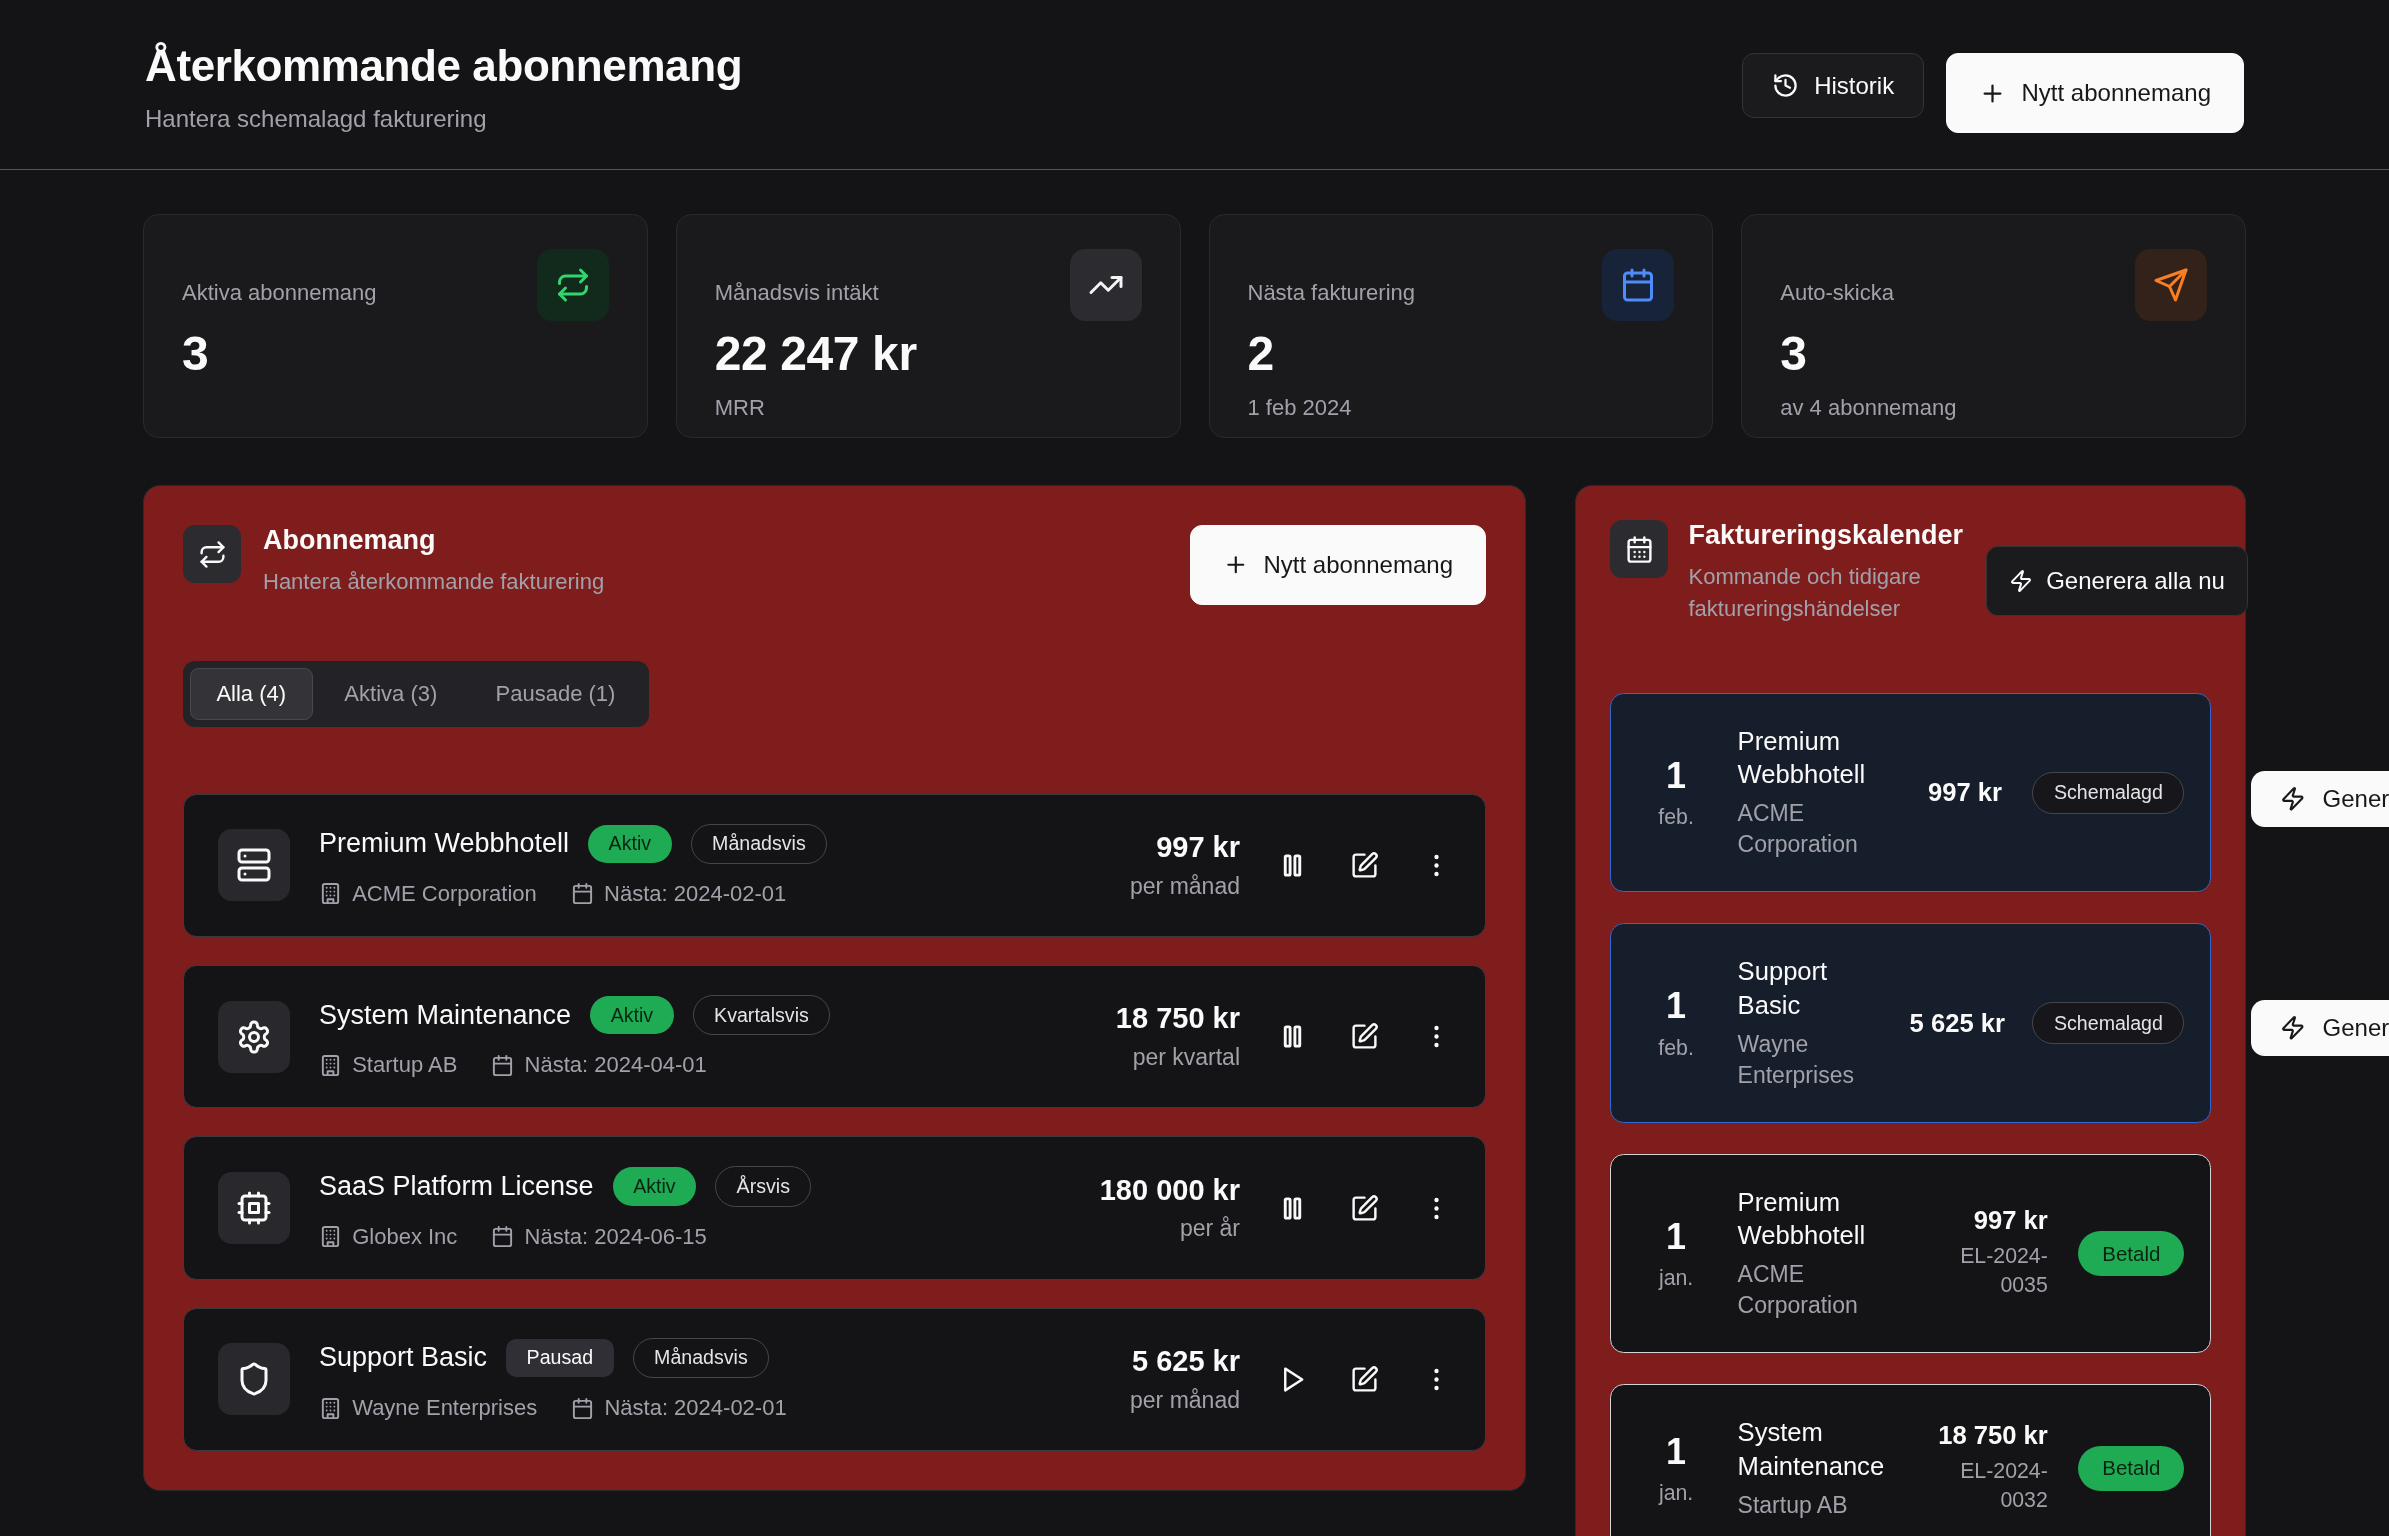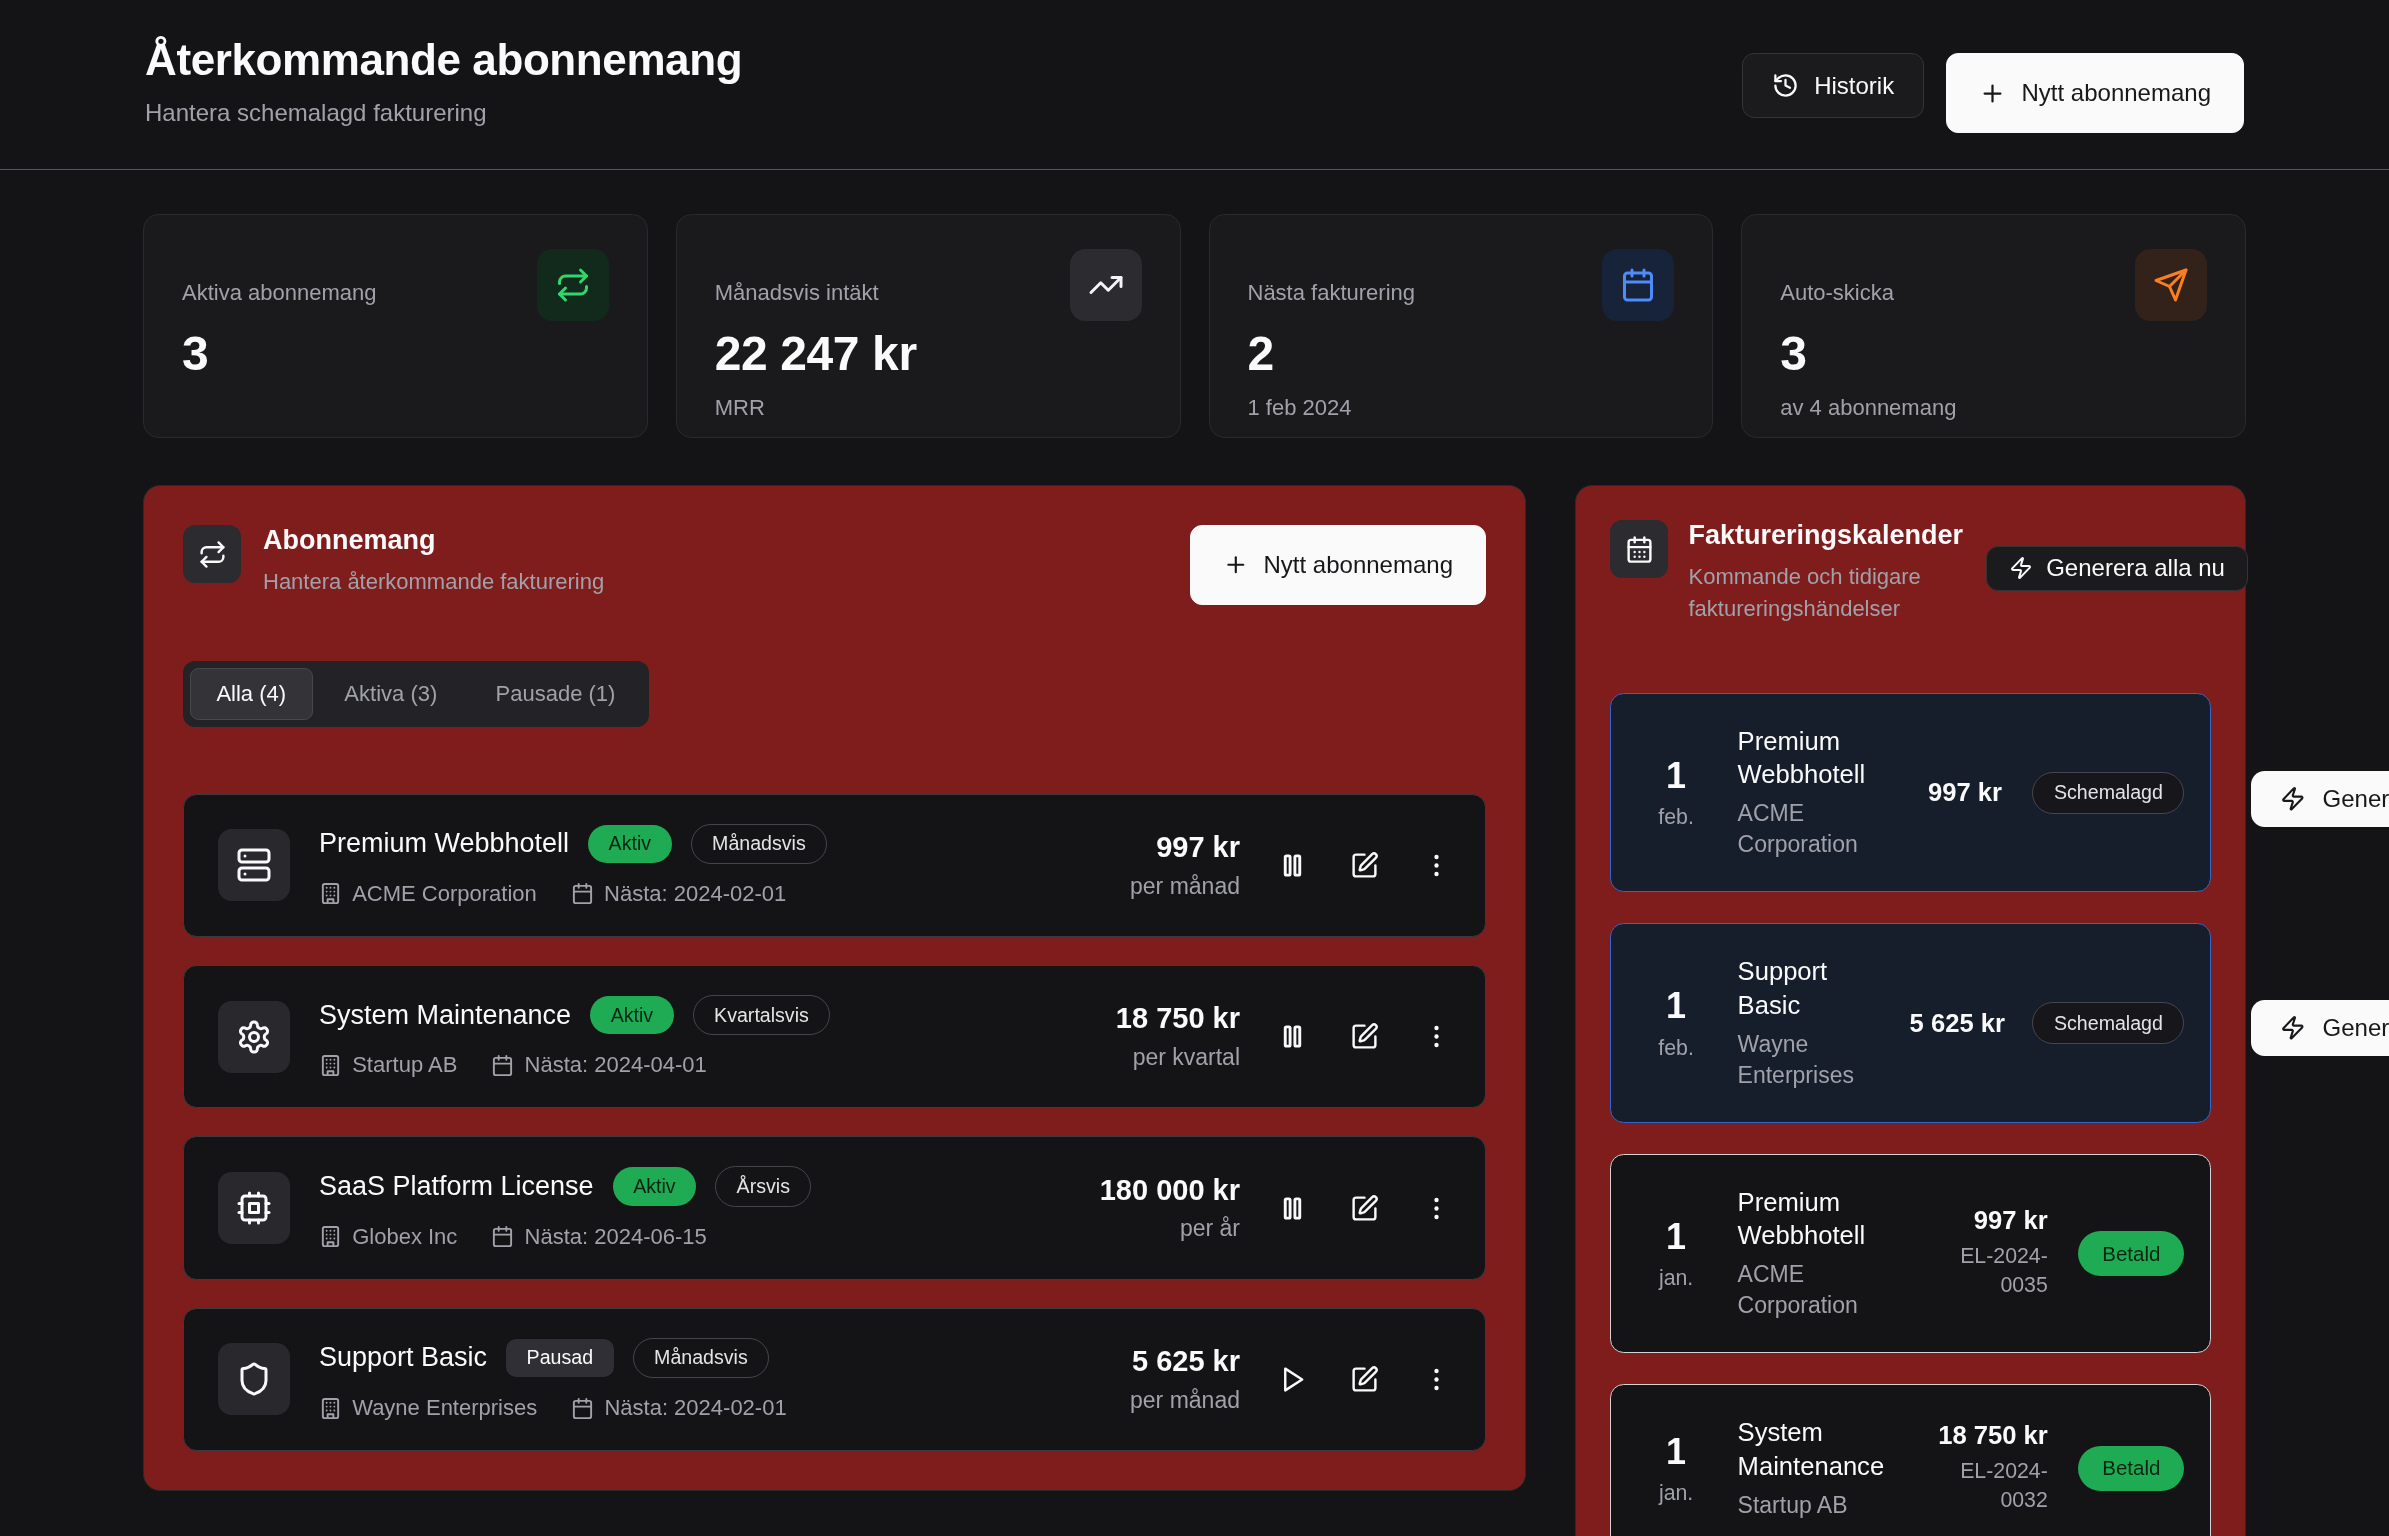--- a/index.html
+++ b/index.html
@@ -8,21 +8,21 @@
     position:relative;
     overflow:hidden;
     background:#141416;
     color:#fafafa;
     font-family:"Liberation Sans","DejaVu Sans",sans-serif;
   }
   svg { display:block; }
 
   
   .topbar {
-    display:flex; justify-content:space-between; align-items:center;
+    display:flex; justify-content:space-between; align-items:flex-end;
     padding:29px 145px 36px; border-bottom:1.7px solid #55555c;
   }
   .page-title { font-size:44px; font-weight:700; letter-spacing:-0.4px; }
   .page-subtitle { font-size:24px; color:#a1a1aa; margin-top:13.7px; }
   .topbar-actions { display:flex; gap:22px; margin-top:24px; }
   .btn { display:inline-flex; align-items:center; gap:15.4px; border-radius:12px;
          font-size:24px; font-weight:500; cursor:pointer; white-space:nowrap; }
   .btn-ghost { background:#1b1b1e; border:1.3px solid #333338; color:#fafafa;
                height:65px; padding:0 29px; }
   .btn-white { background:#fafafa; border:0.9px solid #fafafa; color:#18181b;
@@ -85,21 +85,21 @@
   .amount-value { font-size:29px; font-weight:700; }
   .amount-period { font-size:23px; color:#a1a1aa; margin-top:8.5px; }
   .row-actions { display:flex; align-items:center; gap:43px; }
   .icon-btn { background:none; border:none; color:#fafafa; cursor:pointer;
               display:flex; align-items:center; justify-content:center; }
 
   
   .cal-head { display:flex; align-items:flex-start; gap:20.5px; }
   .cal-head-text { width:256px; }
   .btn-generate-all { background:#1b1b1e; border:1.3px solid #333338; color:#fafafa;
-                      height:45px; padding:0 22px; font-size:24px; border-radius:12px;
+                      height:70px; padding:0 22px; font-size:24px; border-radius:12px;
                       display:inline-flex; align-items:center; gap:13.7px; margin-top:25.6px;
                       margin-right:-25.6px; white-space:nowrap; cursor:pointer; }
   .events { margin-top:68px; display:flex; flex-direction:column; gap:31px; }
   .event { display:flex; align-items:center; gap:22px; border-radius:13.7px; padding:31px 25.6px; }
   .event.scheduled { background:#161e2c; border:1.7px solid #3566cd; }
   .event.paid { background:#141417; border:1.7px solid #d4d4d8; }
   .event-day { width:79px; text-align:center; flex:none; }
   .event-day-num { font-size:36px; font-weight:700; }
   .event-day-month { font-size:21.3px; color:#a1a1aa; margin-top:8.5px; }
   .event-title-block { width:150px; flex:none; min-width:0; }

